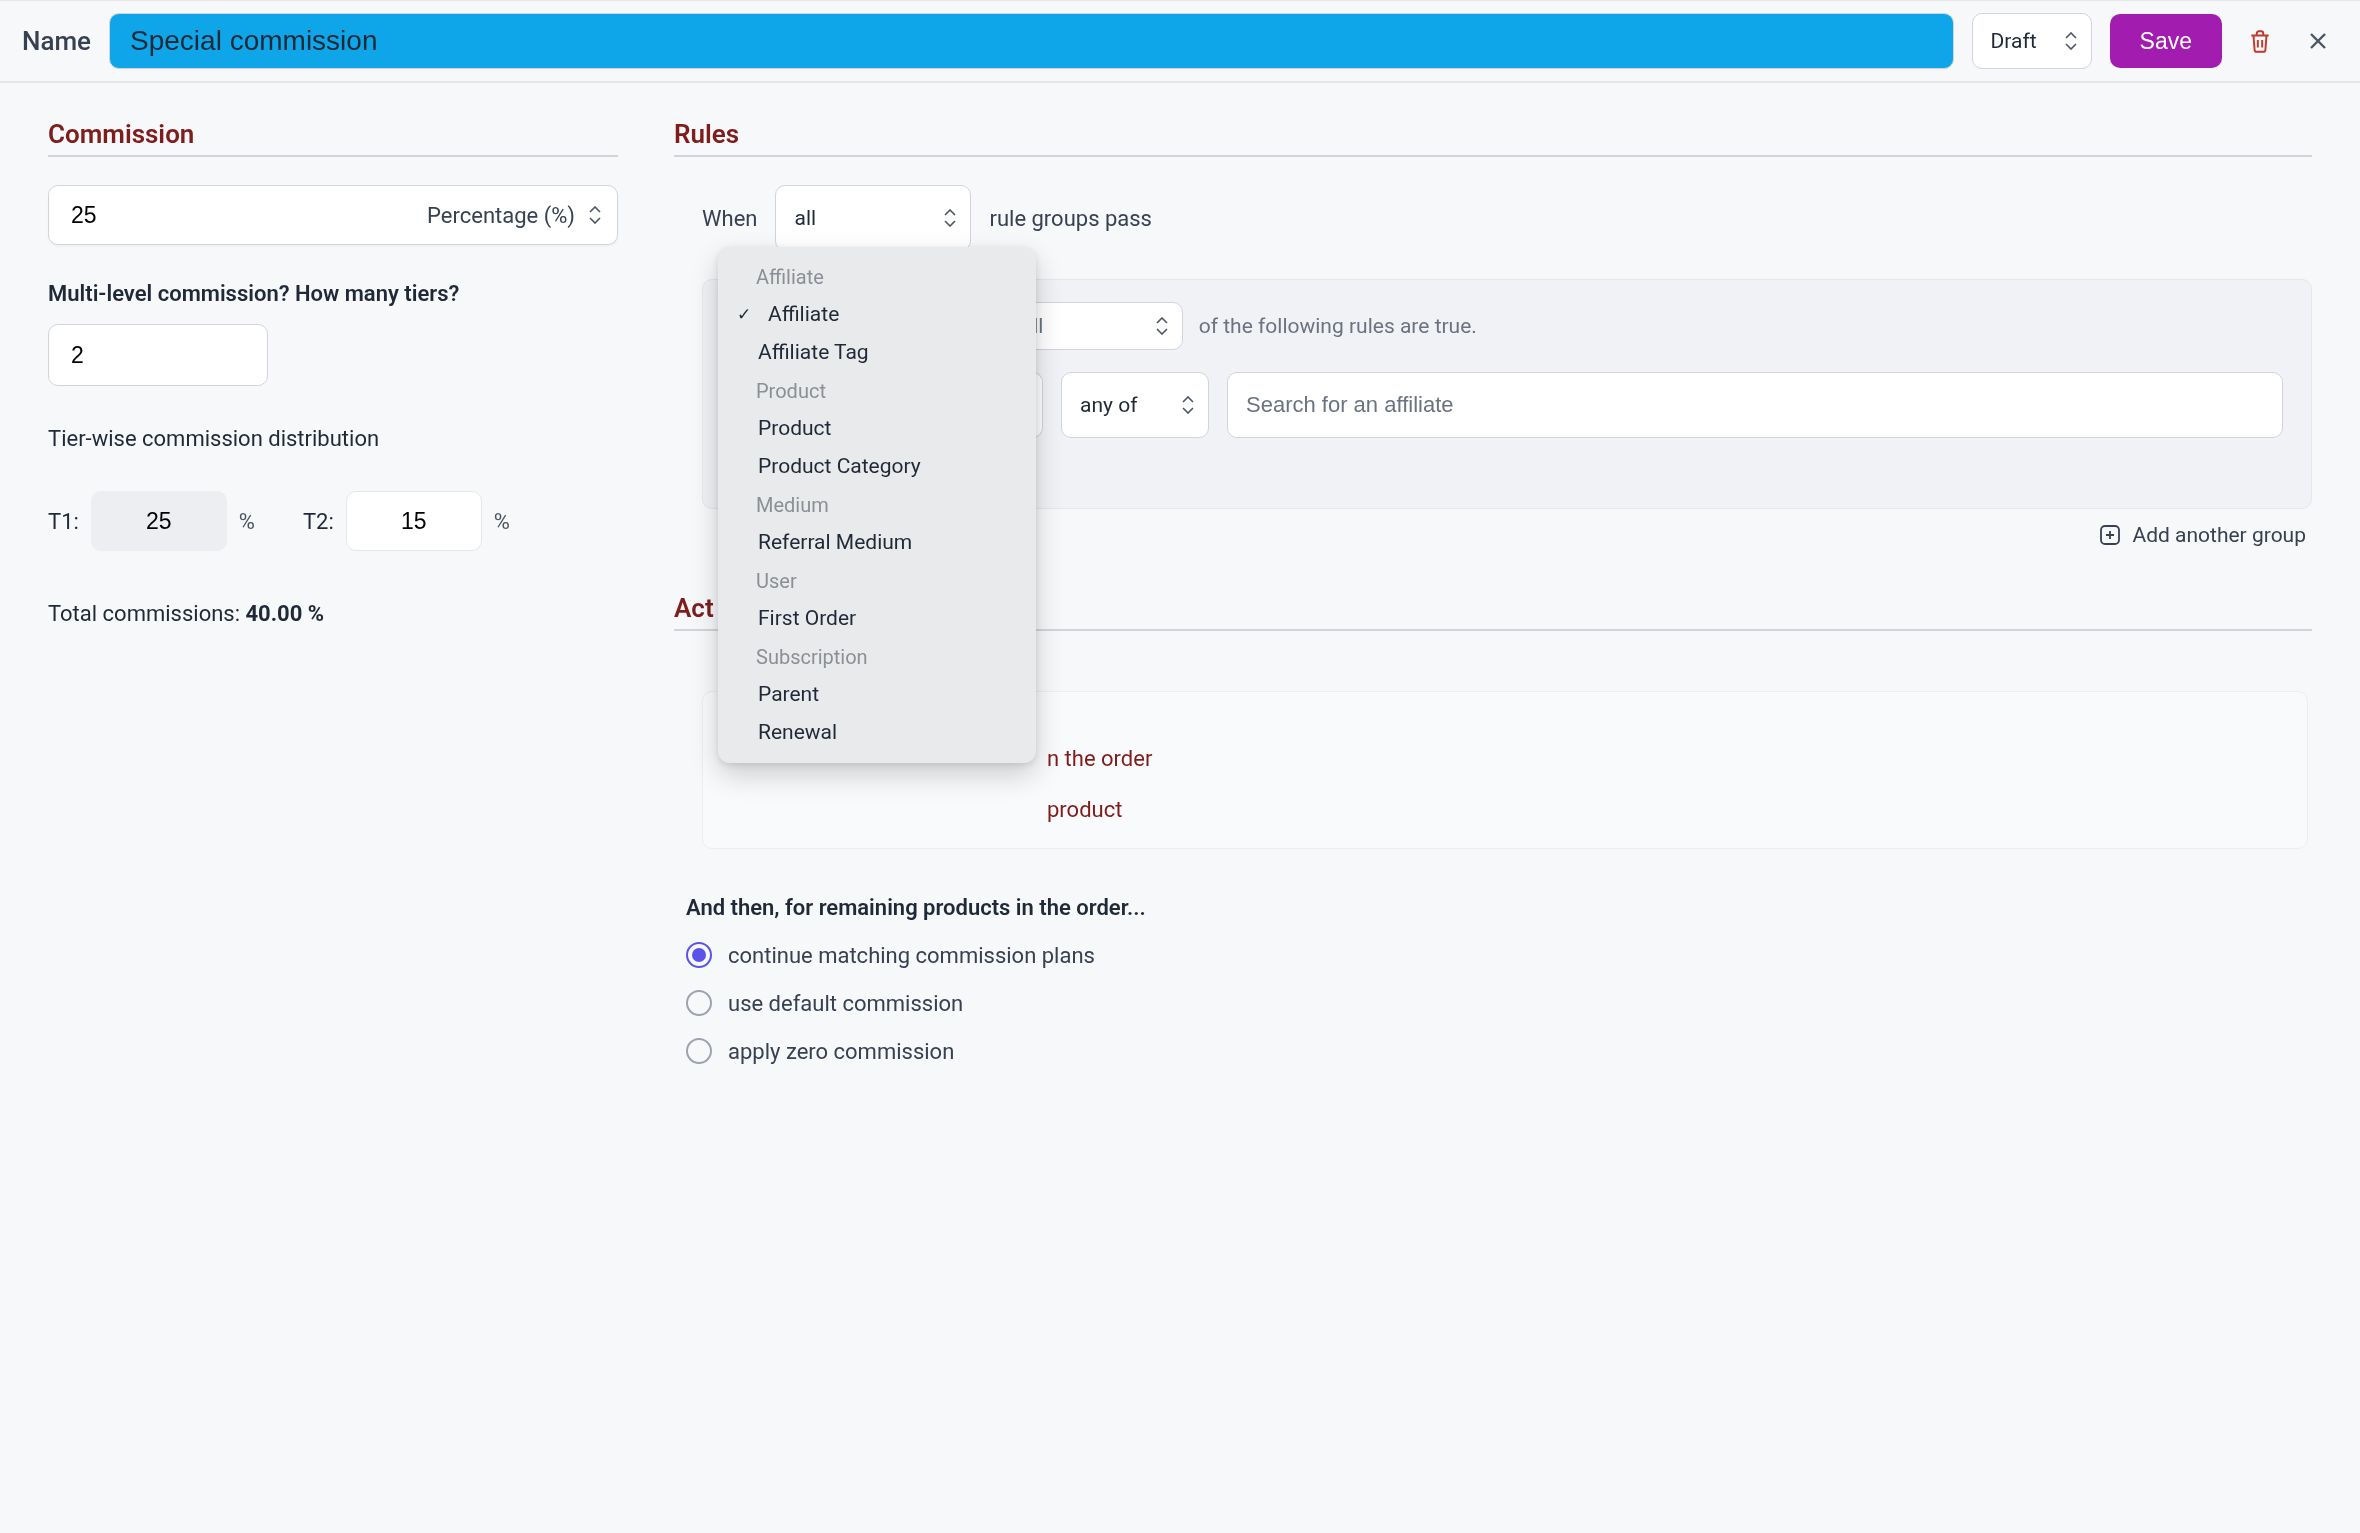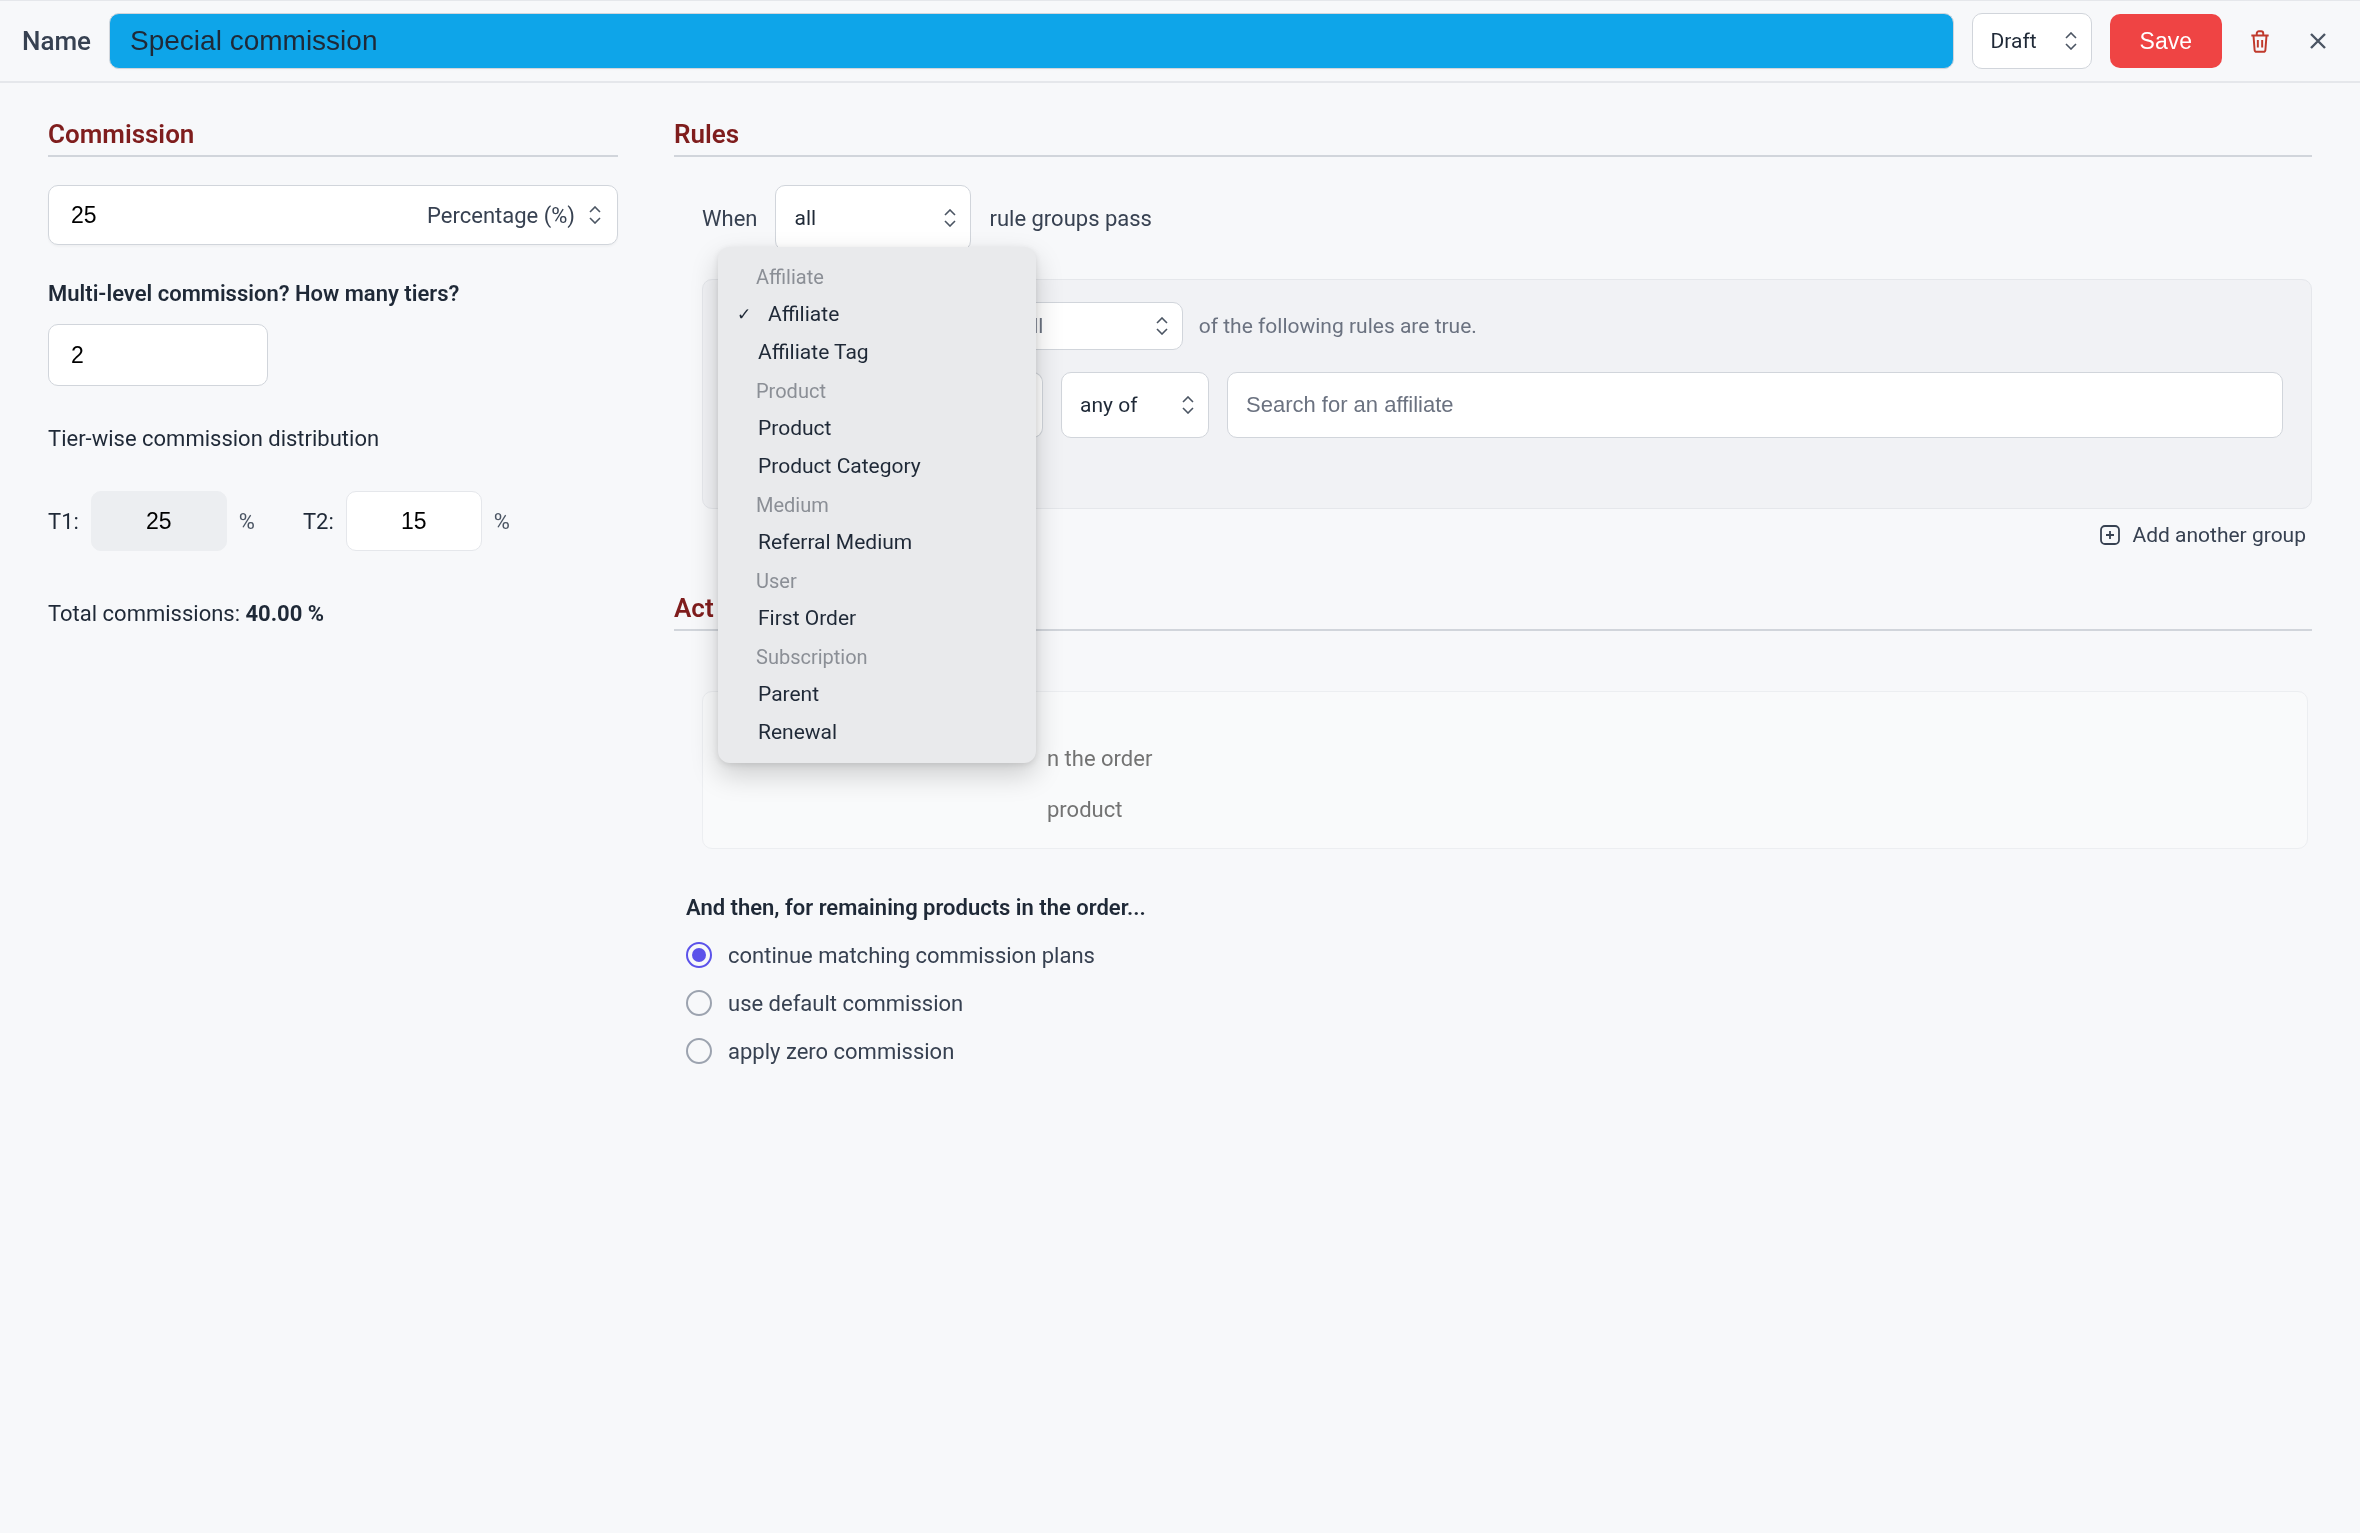--- a/index.html
+++ b/index.html
@@ -51,21 +51,21 @@
   }
   .select-lg { height: 56px; }
   .chev {
     display: flex;
     flex-direction: column;
     line-height: 0;
   }
   .chev svg { width: 12px; height: 8px; display:block; }
   .chev svg:first-child { margin-bottom: 2px; }
   .btn-primary {
-    background: #ef4444;
+    background: #a21caf;
     color: #fff;
     border: none;
     border-radius: 10px;
     padding: 0 30px;
     height: 54px;
     font-size: 23px;
     font-weight: 500;
     cursor: pointer;
   }
   .icon-btn {
@@ -233,21 +233,21 @@
     margin-top: 60px;
     background: #f9fafb;
     border: 1px solid #eceef1;
     border-radius: 10px;
     padding: 28px 28px 0 28px;
     margin-left: 28px;
     margin-right: 4px;
   }
   .actions-card .hidden-line {
     font-size: 22px;
-    color: #737373;
+    color: #7f1d1d;
     margin: 26px 0;
   }
   .section-title.actions {
     margin-top: 46px;
     margin-bottom: 0;
     position: relative;
     z-index: 0;
   }
 
   .then-block {

